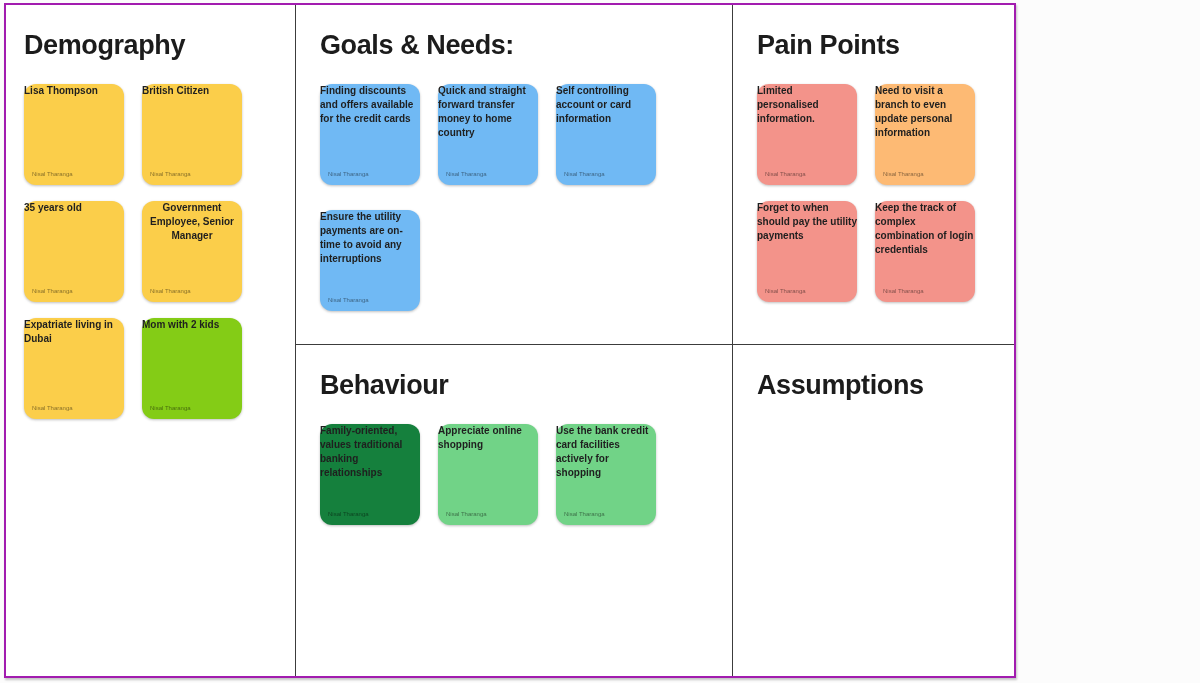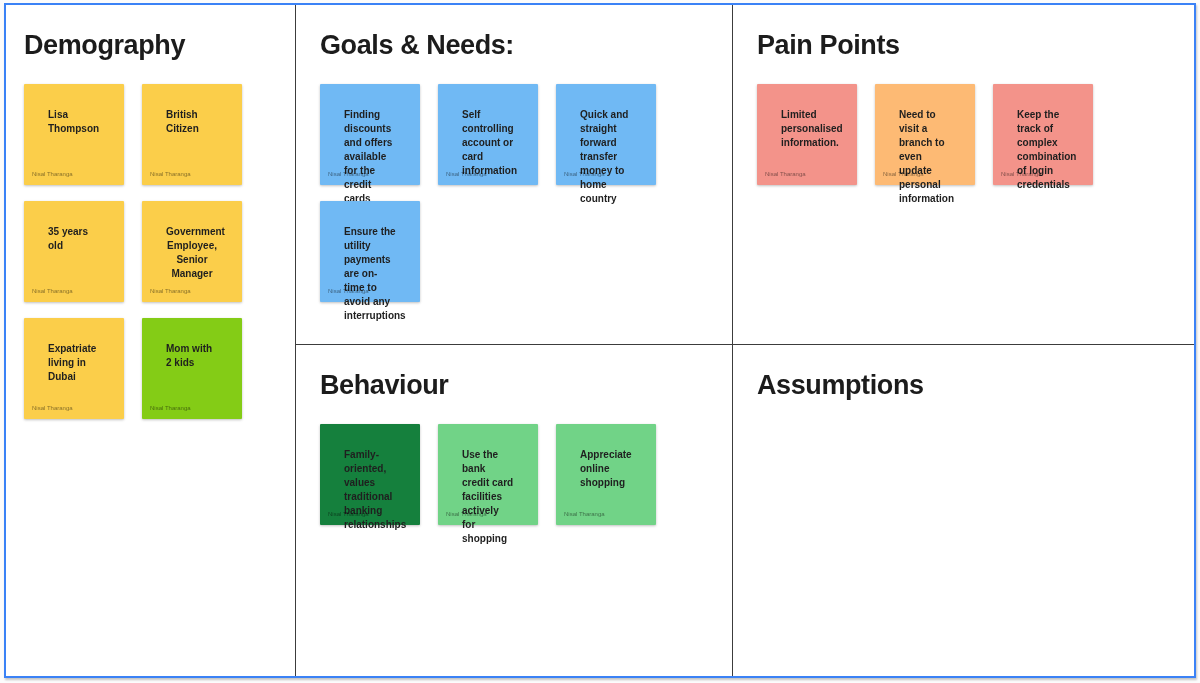--- a/index.html
+++ b/index.html
@@ -1,30 +1,30 @@
 <!DOCTYPE html>
 <html><head>
 <meta charset="utf-8">
 <style>
   * { margin:0; padding:0; box-sizing:border-box; }
   html,body { width:1200px; height:683px; overflow:hidden; background:#fcfcfc;
               font-family:"Liberation Sans", sans-serif; }
-  .board { position:absolute; left:4px; top:3px; width:1192px; height:675px;
-           background:#ffffff; border:2px solid #3b82f6; display:flex;
+  .board { position:absolute; left:4px; top:3px; width:1012px; height:675px;
+           background:#ffffff; border:2px solid #a21caf; display:flex;
            box-shadow:1px 2px 2px rgba(0,0,0,0.22); }
   .col { height:100%; }
   .col-left  { width:290px; border-right:1.5px solid #3c3c3c; padding:25px 0 0 18px; }
   .col-mid   { width:437px; border-right:1.5px solid #3c3c3c; display:flex; flex-direction:column; }
   .col-right { flex:1; display:flex; flex-direction:column; }
   .cell { padding:25px 0 0 24px; }
   .cell-top { height:340px; border-bottom:1.5px solid #3c3c3c; }
   .cell-bottom { flex:1; }
   .section-title { font-size:27px; font-weight:700; color:#1c1c1c; letter-spacing:-0.4px; }
   .notes { margin-top:23px; display:flex; flex-wrap:wrap; gap:16px 18px; }
-  .note { width:100px; height:101px; padding:24px; position:relative; border-radius:1px;
+  .note { width:100px; height:101px; padding:0; position:relative; border-radius:12px;
           box-shadow:0 1px 3px rgba(0,0,0,0.18), 0 1px 2px rgba(0,0,0,0.08); }
   .note-wide { width:174px; }
   .note-text { font-size:10px; font-weight:700; line-height:1.4; color:#1f1f1f; }
   .note-author { position:absolute; left:8px; bottom:8px; font-size:6px;
                  font-weight:400; color:rgba(0,0,0,0.48); white-space:nowrap; }
 </style>
 </head>
 <body>
 
 <div class="board">
@@ -61,65 +61,69 @@
 
   <div class="col col-mid">
     <div class="cell cell-top">
       <div class="section-title">Goals &amp; Needs:</div>
       <div class="notes">
           <div class="note" style="background: rgb(112, 185, 244);">
             <div class="note-text">Finding discounts and offers available for the credit cards</div>
             <div class="note-author">Nisal Tharanga</div>
           </div>
           <div class="note" style="background: rgb(112, 185, 244);">
-            <div class="note-text">Self controlling account or card information</div>
-            <div class="note-author">Nisal Tharanga</div>
-          </div>
-          <div class="note" style="background: rgb(112, 185, 244);">
             <div class="note-text">Quick and straight forward transfer money to home country</div>
             <div class="note-author">Nisal Tharanga</div>
           </div>
           <div class="note" style="background: rgb(112, 185, 244);">
+            <div class="note-text">Self controlling account or card information</div>
+            <div class="note-author">Nisal Tharanga</div>
+          </div>
+          <div class="note" style="background: rgb(112, 185, 244); margin-top: 9px;">
             <div class="note-text">Ensure the utility payments are on-time to avoid any interruptions</div>
             <div class="note-author">Nisal Tharanga</div>
           </div>
         </div>
     </div>
     <div class="cell cell-bottom">
       <div class="section-title">Behaviour</div>
       <div class="notes">
           <div class="note" style="background: #15803d;">
             <div class="note-text">Family-oriented, values traditional banking relationships</div>
             <div class="note-author">Nisal Tharanga</div>
           </div>
           <div class="note" style="background: rgb(113, 211, 135);">
-            <div class="note-text">Use the bank credit card facilities actively for shopping</div>
+            <div class="note-text">Appreciate online shopping</div>
             <div class="note-author">Nisal Tharanga</div>
           </div>
           <div class="note" style="background: rgb(113, 211, 135);">
-            <div class="note-text">Appreciate online shopping</div>
+            <div class="note-text">Use the bank credit card facilities actively for shopping</div>
             <div class="note-author">Nisal Tharanga</div>
           </div>
         </div>
     </div>
   </div>
 
   <div class="col col-right">
     <div class="cell cell-top">
       <div class="section-title">Pain Points</div>
       <div class="notes">
           <div class="note" style="background: rgb(243, 147, 138);">
             <div class="note-text">Limited personalised information.</div>
             <div class="note-author">Nisal Tharanga</div>
           </div>
           <div class="note" style="background: #fdba74;">
             <div class="note-text">Need to visit a branch to even update personal information</div>
             <div class="note-author">Nisal Tharanga</div>
           </div>
           <div class="note" style="background: rgb(243, 147, 138);">
+            <div class="note-text">Forget to when should pay the utility payments</div>
+            <div class="note-author">Nisal Tharanga</div>
+          </div>
+          <div class="note" style="background: rgb(243, 147, 138);">
             <div class="note-text">Keep the track of complex combination of login credentials</div>
             <div class="note-author">Nisal Tharanga</div>
           </div>
         </div>
     </div>
     <div class="cell cell-bottom">
       <div class="section-title">Assumptions</div>
     </div>
   </div>
 

